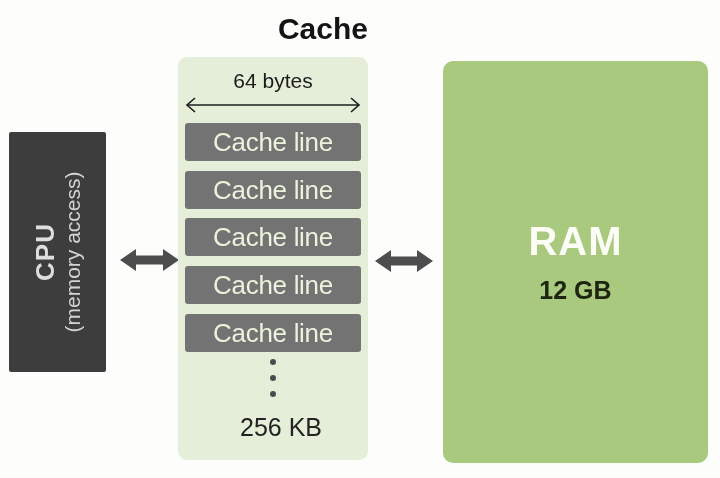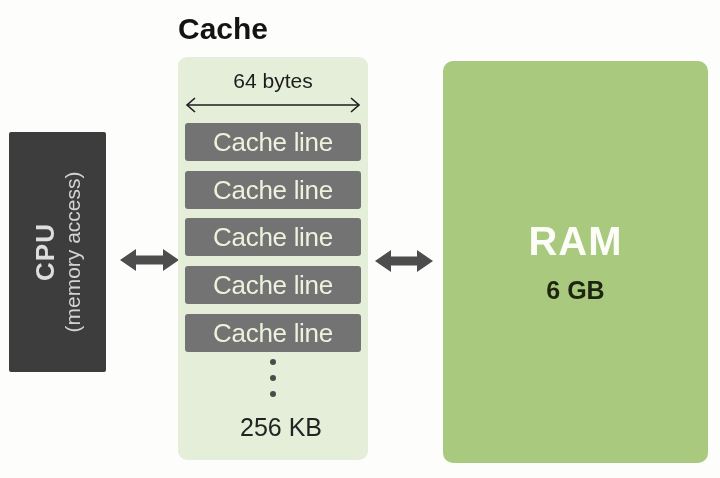--- a/index.html
+++ b/index.html
@@ -25,21 +25,21 @@
   .cpu-sublabel { font-size: 21px; font-weight: normal; color: #d3d3d3; }
 
   
   .big-arrow { position: absolute; }
   .arrow-cpu-cache { left: 120px; top: 248px; }
   .arrow-cache-ram { left: 375px; top: 249px; }
 
   
   .cache-title {
     position: absolute; left: 178px; top: 12px; width: 190px;
-    text-align: left; font-size: 30px; font-weight: bold; color: #141414;
+    text-align: right; font-size: 30px; font-weight: bold; color: #141414;
   }
   .cache-panel {
     position: absolute; left: 178px; top: 57px; width: 190px; height: 403px;
     background: #e5eed9; border-radius: 9px; padding-left: 17px;
   }
   .byte-label {
     position: absolute; top: 12px; left: 0; width: 100%;
     text-align: center; font-size: 21px; font-weight: 500; color: #1c1c1c;
   }
   .measure-arrow { position: absolute; left: 6px; top: 39px; }
@@ -111,16 +111,16 @@
 
     <div class="cache-size-label">256 KB</div>
   </div>
 
   <svg class="big-arrow arrow-cache-ram" width="58" height="24" viewBox="0 0 58 24">
     <polygon points="0,12 16,1 16,7.5 42,7.5 42,1 58,12 42,23 42,16.5 16,16.5 16,23" fill="#4d4d4d"></polygon>
   </svg>
 
   <div class="ram-box">
     <span class="ram-label">RAM</span>
-    <span class="ram-size-label">6 GB</span>
+    <span class="ram-size-label">12 GB</span>
   </div>
 
 </div>
 
 </body></html>

